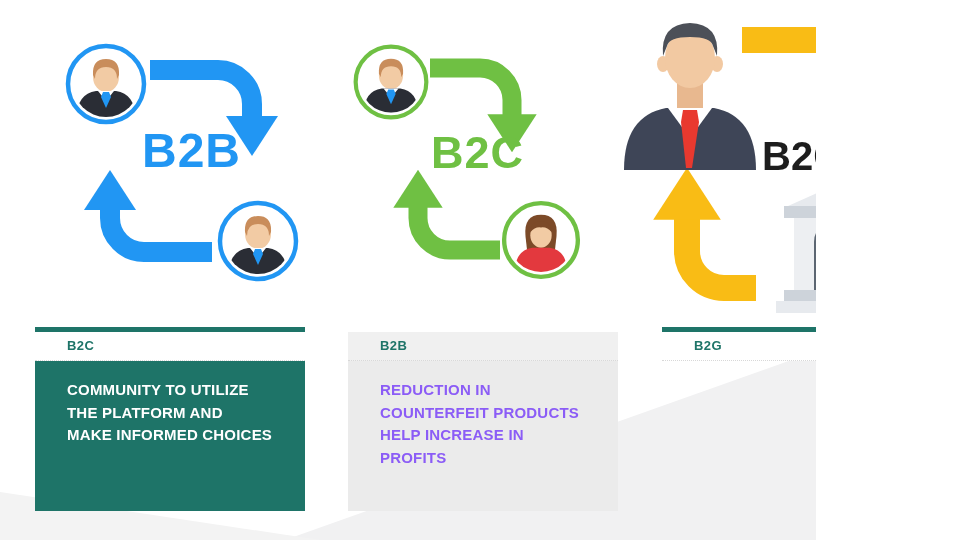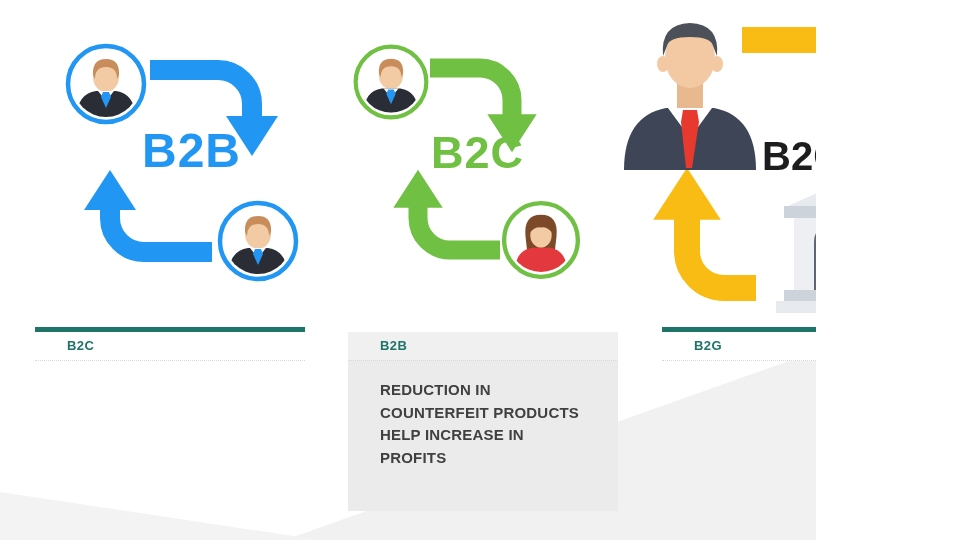--- a/index.html
+++ b/index.html
@@ -12,21 +12,21 @@
   .big-label.dark{color:#1d1d1d;font-size:40px;letter-spacing:0;}
   .card{position:absolute;top:327px;width:270px;height:183px;}
   .card-topbar{height:5px;background:#1E7468;}
   .card.gray .card-topbar{background:transparent;}
   .card-tag{height:28px;line-height:28px;padding-left:32px;background:#ffffff;color:#1E7468;
             font-size:13px;font-weight:700;letter-spacing:.4px;border-bottom:1px dotted #d8d8d8;}
   .card.gray .card-tag{background:#F0F0F0;}
   .card-body{height:150px;box-sizing:border-box;padding:18px 28px 0 32px;background:#1E7468;
              color:#ffffff;font-size:15px;font-weight:700;line-height:1.5;white-space:pre-line;
              letter-spacing:.2px;}
-  .card.gray .card-body{background:#EBEBEB;color:#404040;}
+  .card.gray .card-body{background:#EBEBEB;color:#8b5cf6;}
 </style>
 </head>
 <body>
 
 <div id="stage">
 
   <svg class="layer" viewBox="0 0 960 540">
     <polygon points="285,540 960,300 960,540" fill="#F1F1F2"></polygon>
     <polygon points="0,492 0,540 320,540" fill="#F3F3F3"></polygon>
   </svg>
@@ -125,20 +125,23 @@
     </g>
   </svg>
 
   <div class="big-label blue" style="left:142px;top:127px;">B2B</div>
   <div class="big-label green" style="left:431px;top:130px;">B2C</div>
   <div class="big-label dark" style="left:762px;top:136px;">B2G</div>
 
   <div class="card teal" style="left:35px;">
     <div class="card-topbar"></div>
     <div class="card-tag">B2C</div>
+    <div class="card-body">COMMUNITY TO UTILIZE
+THE PLATFORM AND
+MAKE INFORMED CHOICES</div>
   </div>
 
   <div class="card gray" style="left:348px;">
     <div class="card-topbar"></div>
     <div class="card-tag">B2B</div>
     <div class="card-body">REDUCTION IN
 COUNTERFEIT PRODUCTS
 HELP INCREASE IN
 PROFITS</div>
   </div>

